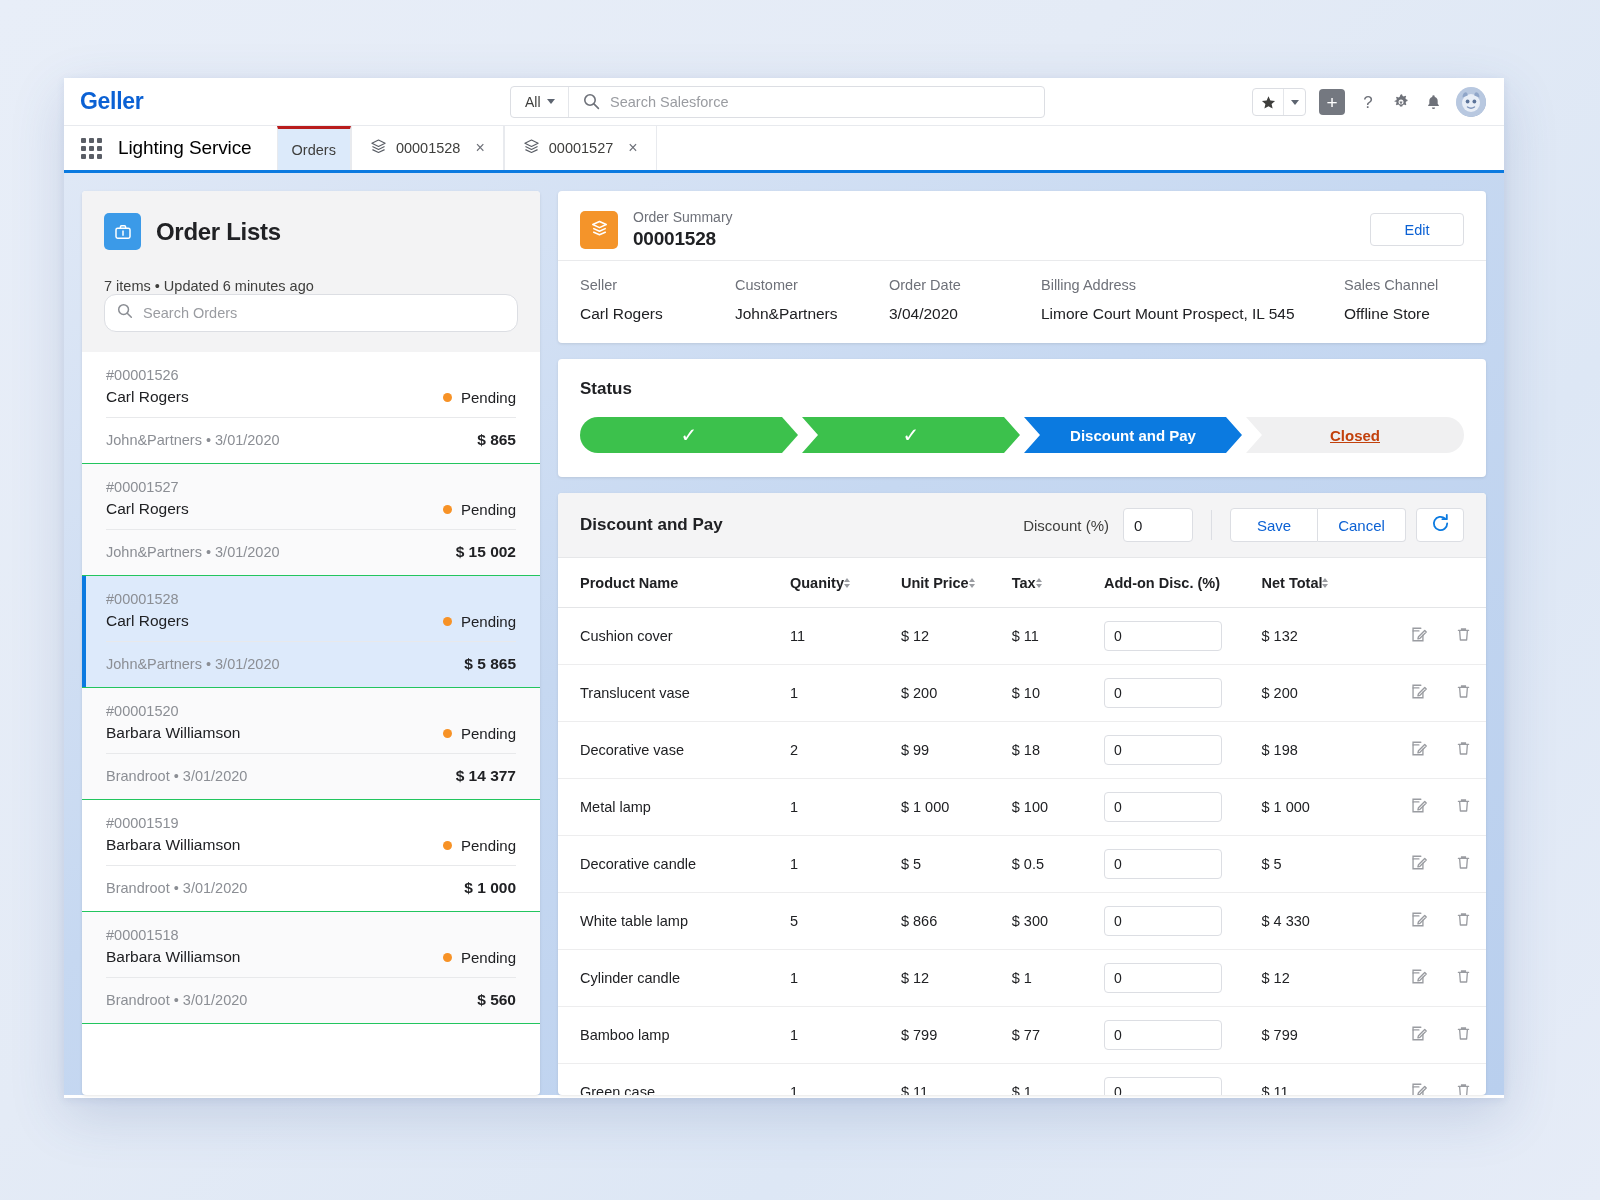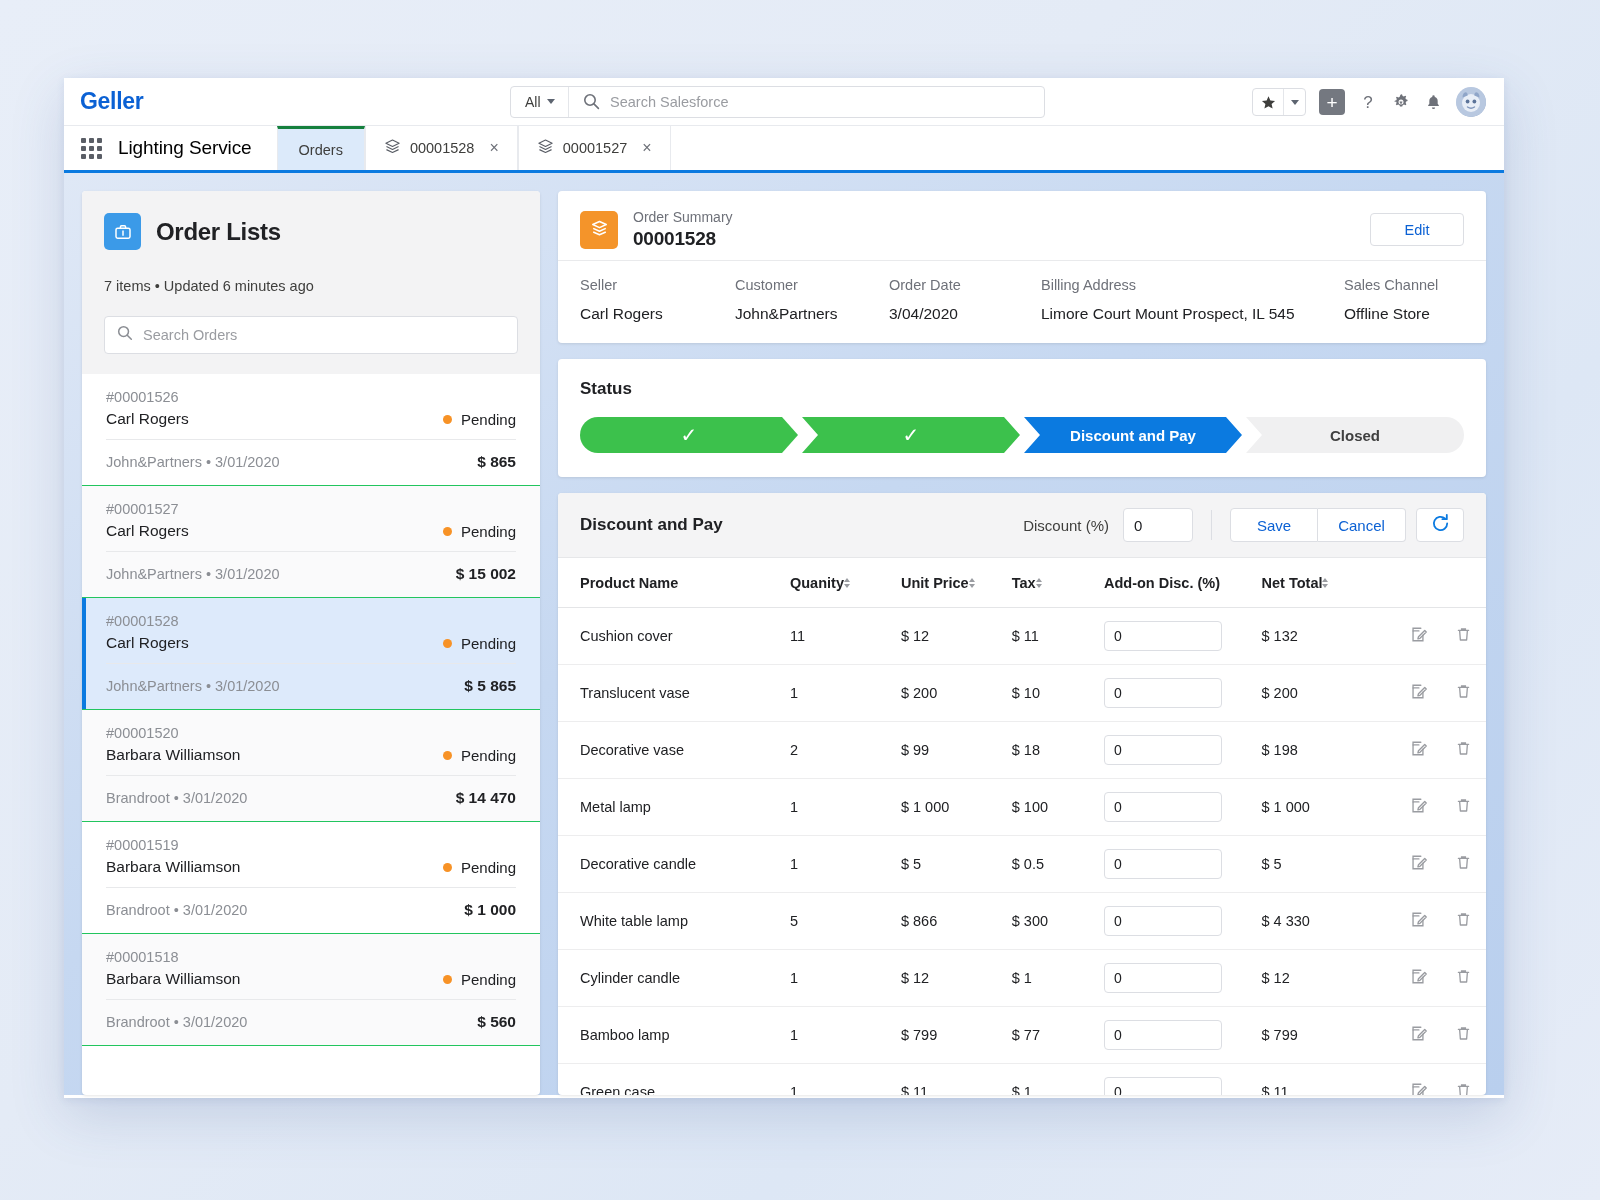--- a/index.html
+++ b/index.html
@@ -129,22 +129,22 @@
   .tab {
     display: flex; align-items: center; gap: 9px;
     padding: 0 18px;
     font-size: 14.5px; color: #3e3e3c;
     border-left: 1px solid #e8eaee;
     border-right: 1px solid #e8eaee;
     position: relative;
   }
   .tab.nav-tab {
     background: #dceafa;
-    border-top: 3px solid #15803d;
-    padding: 0 21px;
+    border-top: 3px solid #b91c1c;
+    padding: 0 14px;
     margin-left: -1px;
   }
   .tab-close {
     color: #6e7179; font-size: 16px; line-height: 1;
     margin-left: 6px;
   }
 
   
   .content {
     display: flex; gap: 18px;
@@ -168,25 +168,25 @@
   }
   .ol-title-row { display: flex; align-items: center; gap: 15px; }
   .ol-badge {
     width: 37px; height: 37px; border-radius: 5px;
     background: #3b9ae8;
     display: flex; align-items: center; justify-content: center;
   }
   .ol-title { font-size: 24px; font-weight: bold; color: #202124; letter-spacing: -0.3px; }
   .ol-sub { font-size: 14.5px; color: #3e3e3c; margin-top: 28px; }
   .ol-search {
-    margin-top: 22px; margin-bottom: 20px;
+    margin-bottom: 20px;
     height: 38px;
     display: flex; align-items: center;
     background: #fff;
-    border: 1px solid #dcdee3; border-radius: 4px;
+    border: 1px solid #dcdee3; border-radius: 12px;
     padding: 0 12px;
   }
   .ol-search input {
     flex: 1; border: none; outline: none; background: transparent;
     font-size: 14.5px; color: #3e3e3c; font-family: inherit;
     margin-left: 10px;
   }
   .ol-search input::placeholder { color: #9a9ca1; }
 
   .ol-items { flex: 1; overflow: hidden; }
@@ -269,21 +269,21 @@
     margin-top: 18px; height: 36px; gap: 4px;
   }
   .chev {
     flex: 1;
     display: flex; align-items: center; justify-content: center;
     font-size: 15px; font-weight: bold;
     position: relative;
   }
   .chev.done { background: #3cc14c; color: #fff; }
   .chev.current { background: #0b7ae0; color: #fff; }
-  .chev.todo { background: #f0f0f1; color: #404040; }
+  .chev.todo { background: #f0f0f1; color: #c2410c; text-decoration: underline; }
   .chev:first-child {
     border-top-left-radius: 18px; border-bottom-left-radius: 18px;
     clip-path: polygon(0% 0%, calc(100% - 16px) 0%, 100% 50%, calc(100% - 16px) 100%, 0% 100%);
   }
   .chev.mid {
     clip-path: polygon(0% 0%, calc(100% - 16px) 0%, 100% 50%, calc(100% - 16px) 100%, 0% 100%, 16px 50%);
   }
   .chev:last-child {
     border-top-right-radius: 18px; border-bottom-right-radius: 18px;
     clip-path: polygon(0% 0%, 100% 0%, 100% 100%, 0% 100%, 16px 50%);
@@ -563,21 +563,21 @@
             <div class="oli-row2">
               <span class="oli-name">Barbara Williamson</span>
               <span class="oli-status">
                 <i class="dot"></i>
                 <span>Pending</span>
               </span>
             </div>
           </div>
           <div class="oli-bot">
             <span class="oli-meta">Brandroot • 3/01/2020</span>
-            <span class="oli-amt">$ 14 470</span>
+            <span class="oli-amt">$ 14 377</span>
           </div>
         </div>
 
         <div class="ol-item">
           <div class="oli-top">
             <div class="oli-num">#00001519</div>
             <div class="oli-row2">
               <span class="oli-name">Barbara Williamson</span>
               <span class="oli-status">
                 <i class="dot"></i>

